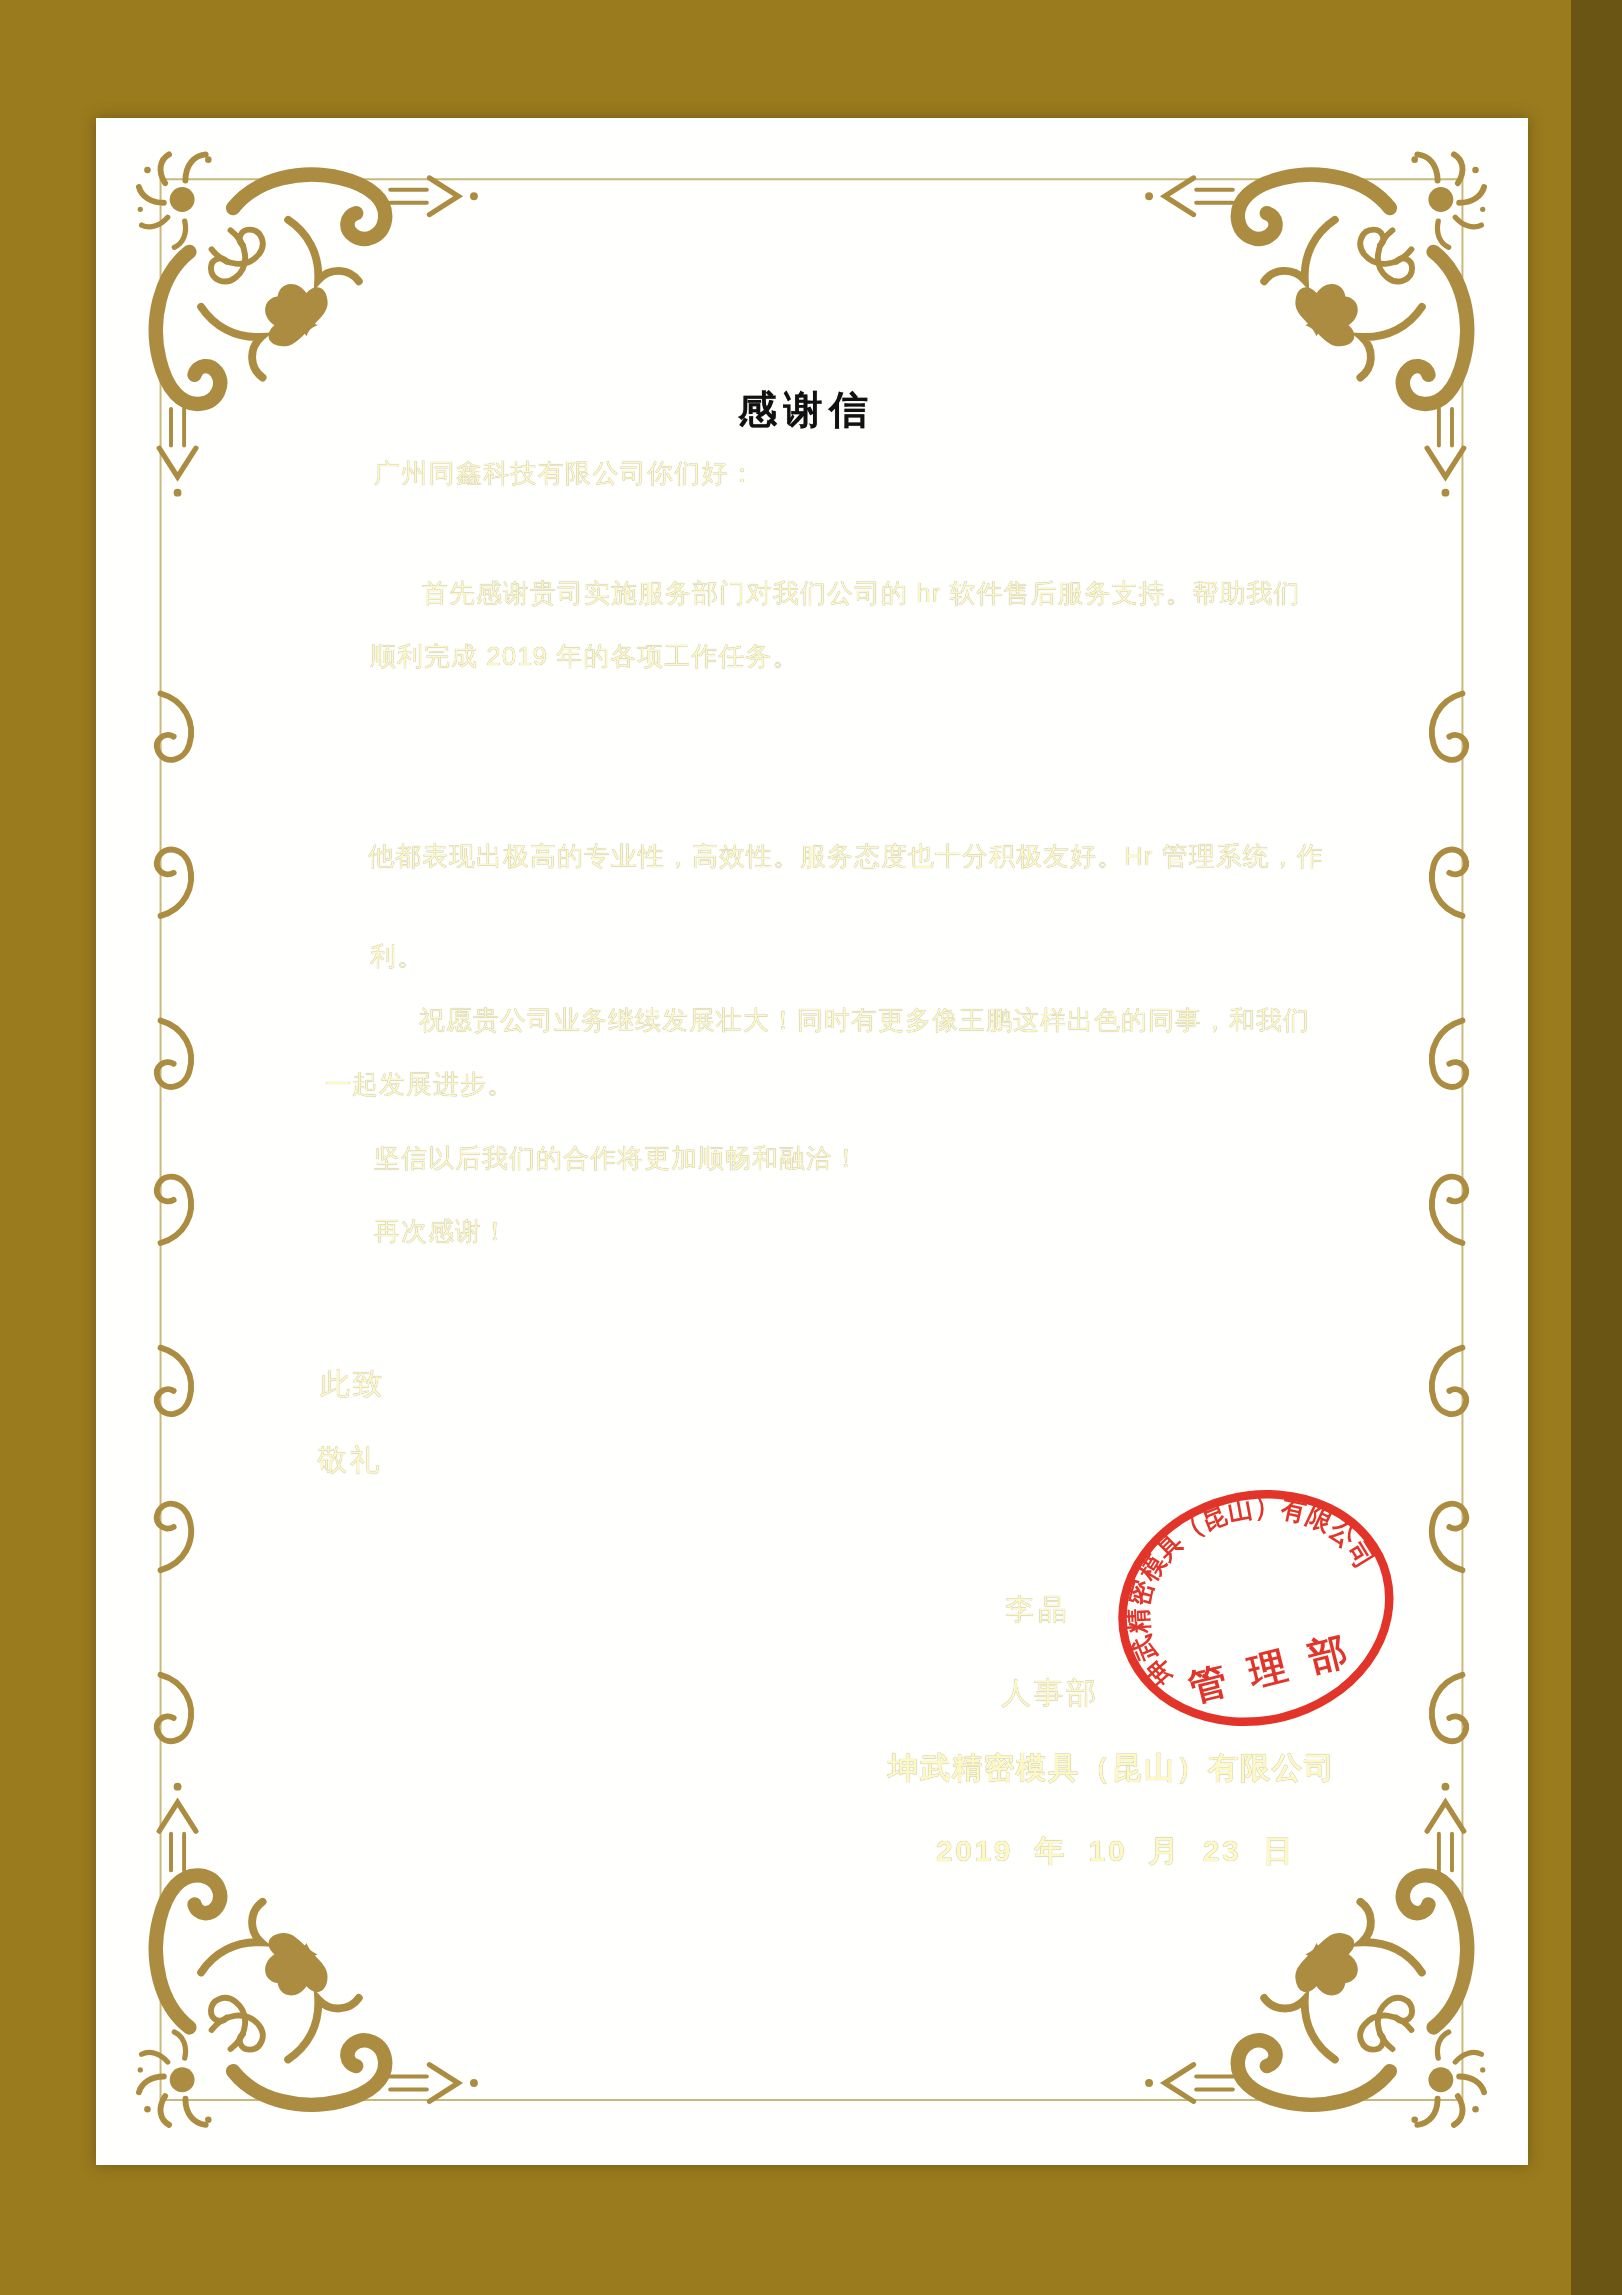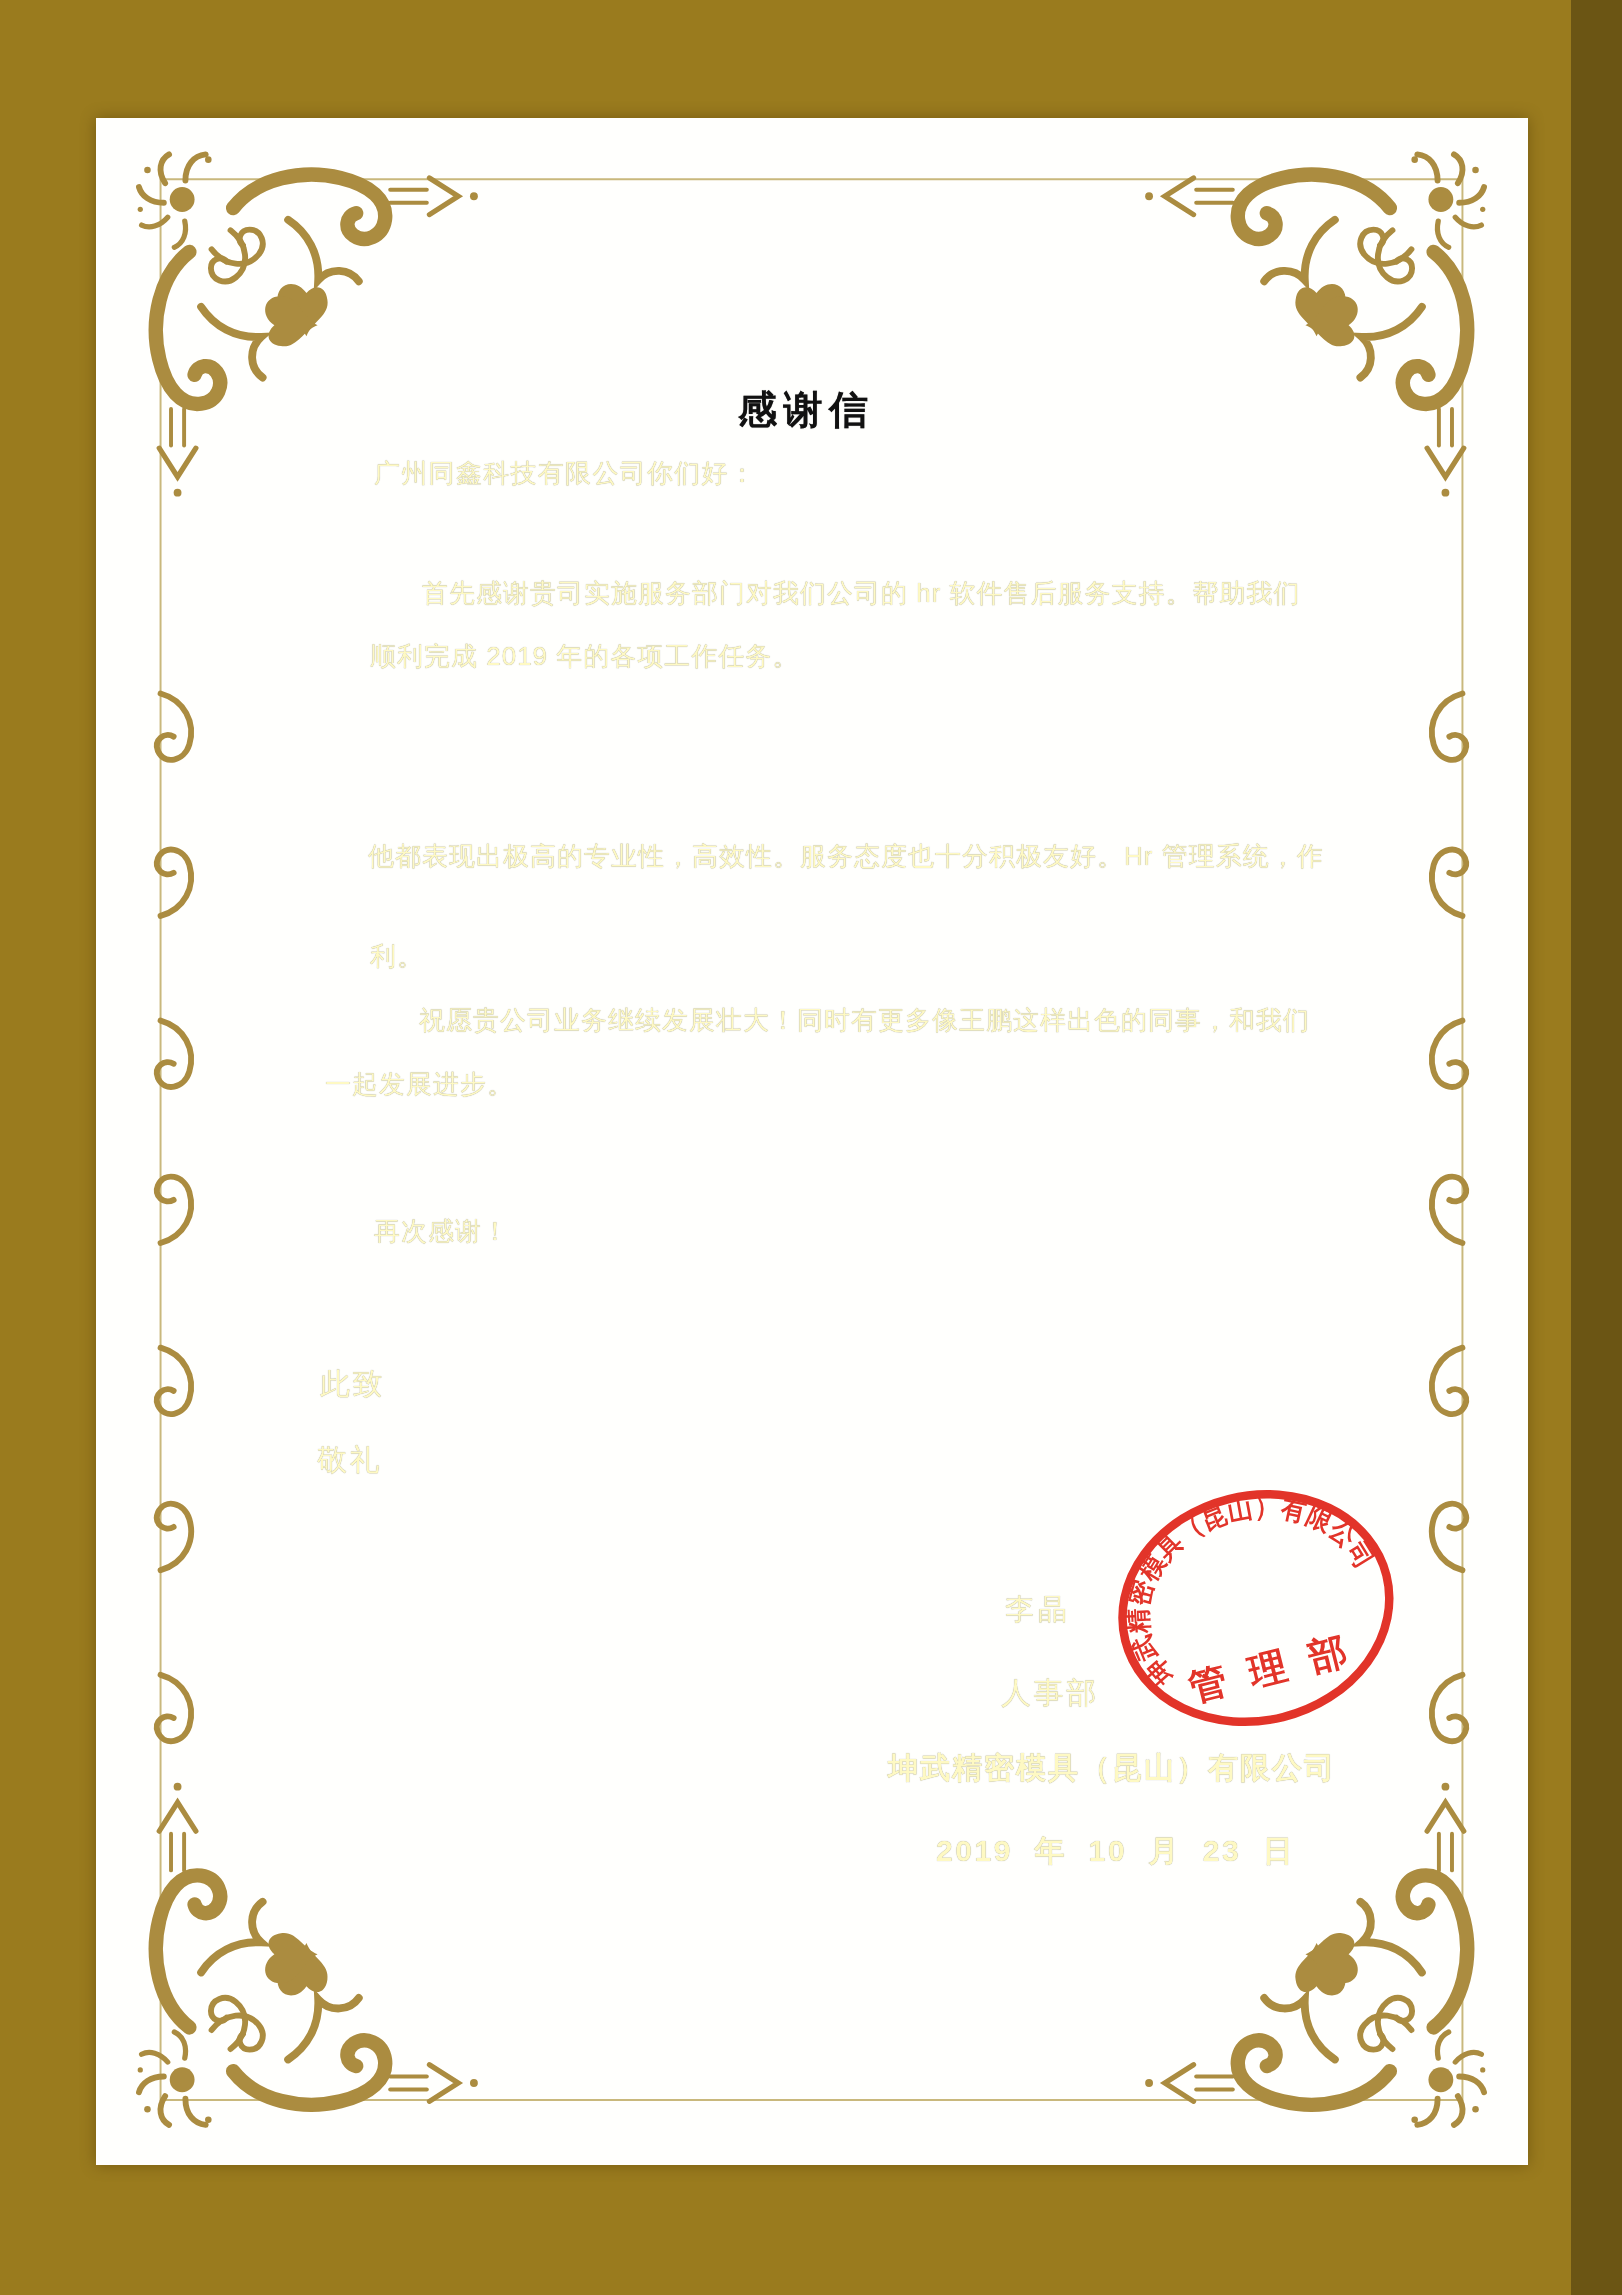--- a/index.html
+++ b/index.html
@@ -94,20 +94,21 @@
 
   <div class="txt title" style="left:738px;top:383px;">感谢信</div>
   <div class="txt salut" style="left:374px;top:456px;">广州同鑫科技有限公司你们好：</div>
 
   <div class="txt bline" style="left:422px;top:576px;">首先感谢贵司实施服务部门对我们公司的 hr 软件售后服务支持。帮助我们</div>
   <div class="txt bline" style="left:370px;top:639px;">顺利完成 2019 年的各项工作任务。</div>
   <div class="txt bline" style="left:368px;top:811px;margin-top:28px;">他都表现出极高的专业性，高效性。服务态度也十分积极友好。Hr 管理系统，作</div>
   <div class="txt bline" style="left:370px;top:939px;">利。</div>
   <div class="txt bline" style="left:419px;top:1003px;">祝愿贵公司业务继续发展壮大！同时有更多像王鹏这样出色的同事，和我们</div>
   <div class="txt bline" style="left:325px;top:1067px;">一起发展进步。</div>
+  <div class="txt bline" style="left:374px;top:1141px;">坚信以后我们的合作将更加顺畅和融洽！</div>
   <div class="txt bline" style="left:374px;top:1214px;">再次感谢！</div>
 
   <div class="txt close-line" style="left:320px;top:1364px;">此致</div>
   <div class="txt close-line" style="left:317px;top:1440px;">敬礼</div>
 
   <div class="txt sig-name" style="left:1005px;top:1590px;">李晶</div>
   <div class="txt sig-dept" style="left:1001px;top:1673px;">人事部</div>
   <div class="txt sig-company" style="left:888px;top:1748px;">坤武精密模具（昆山）有限公司</div>
   <div class="txt sig-date" style="left:936px;top:1831px;">2019 年 10 月 23 日</div>
 

